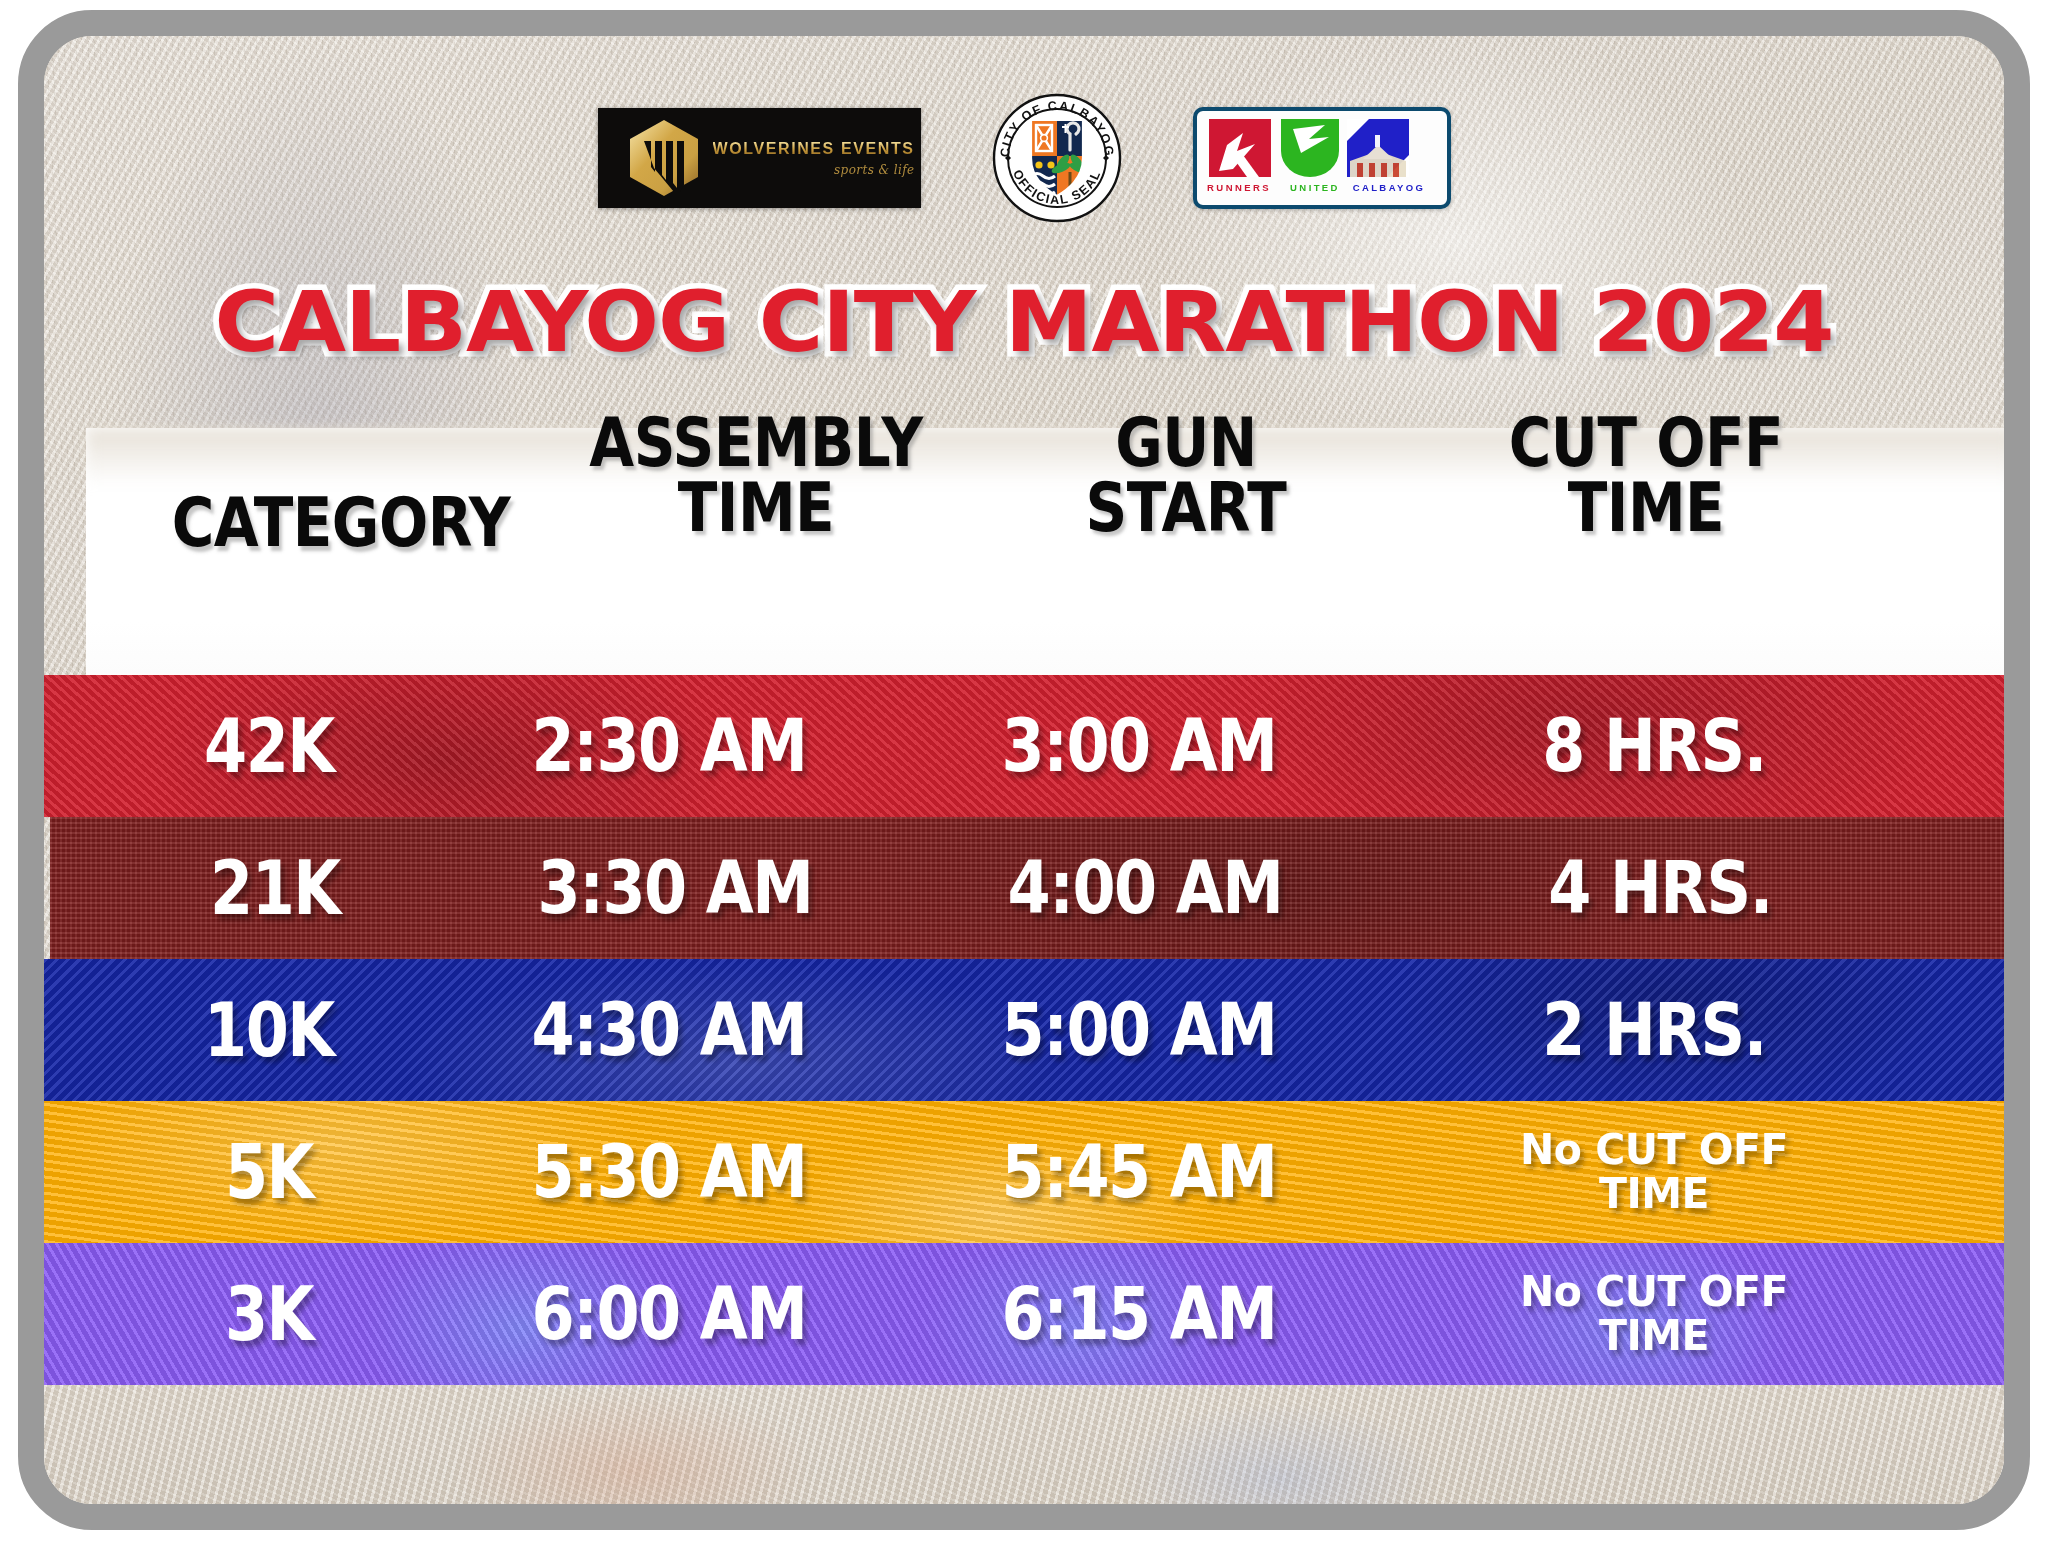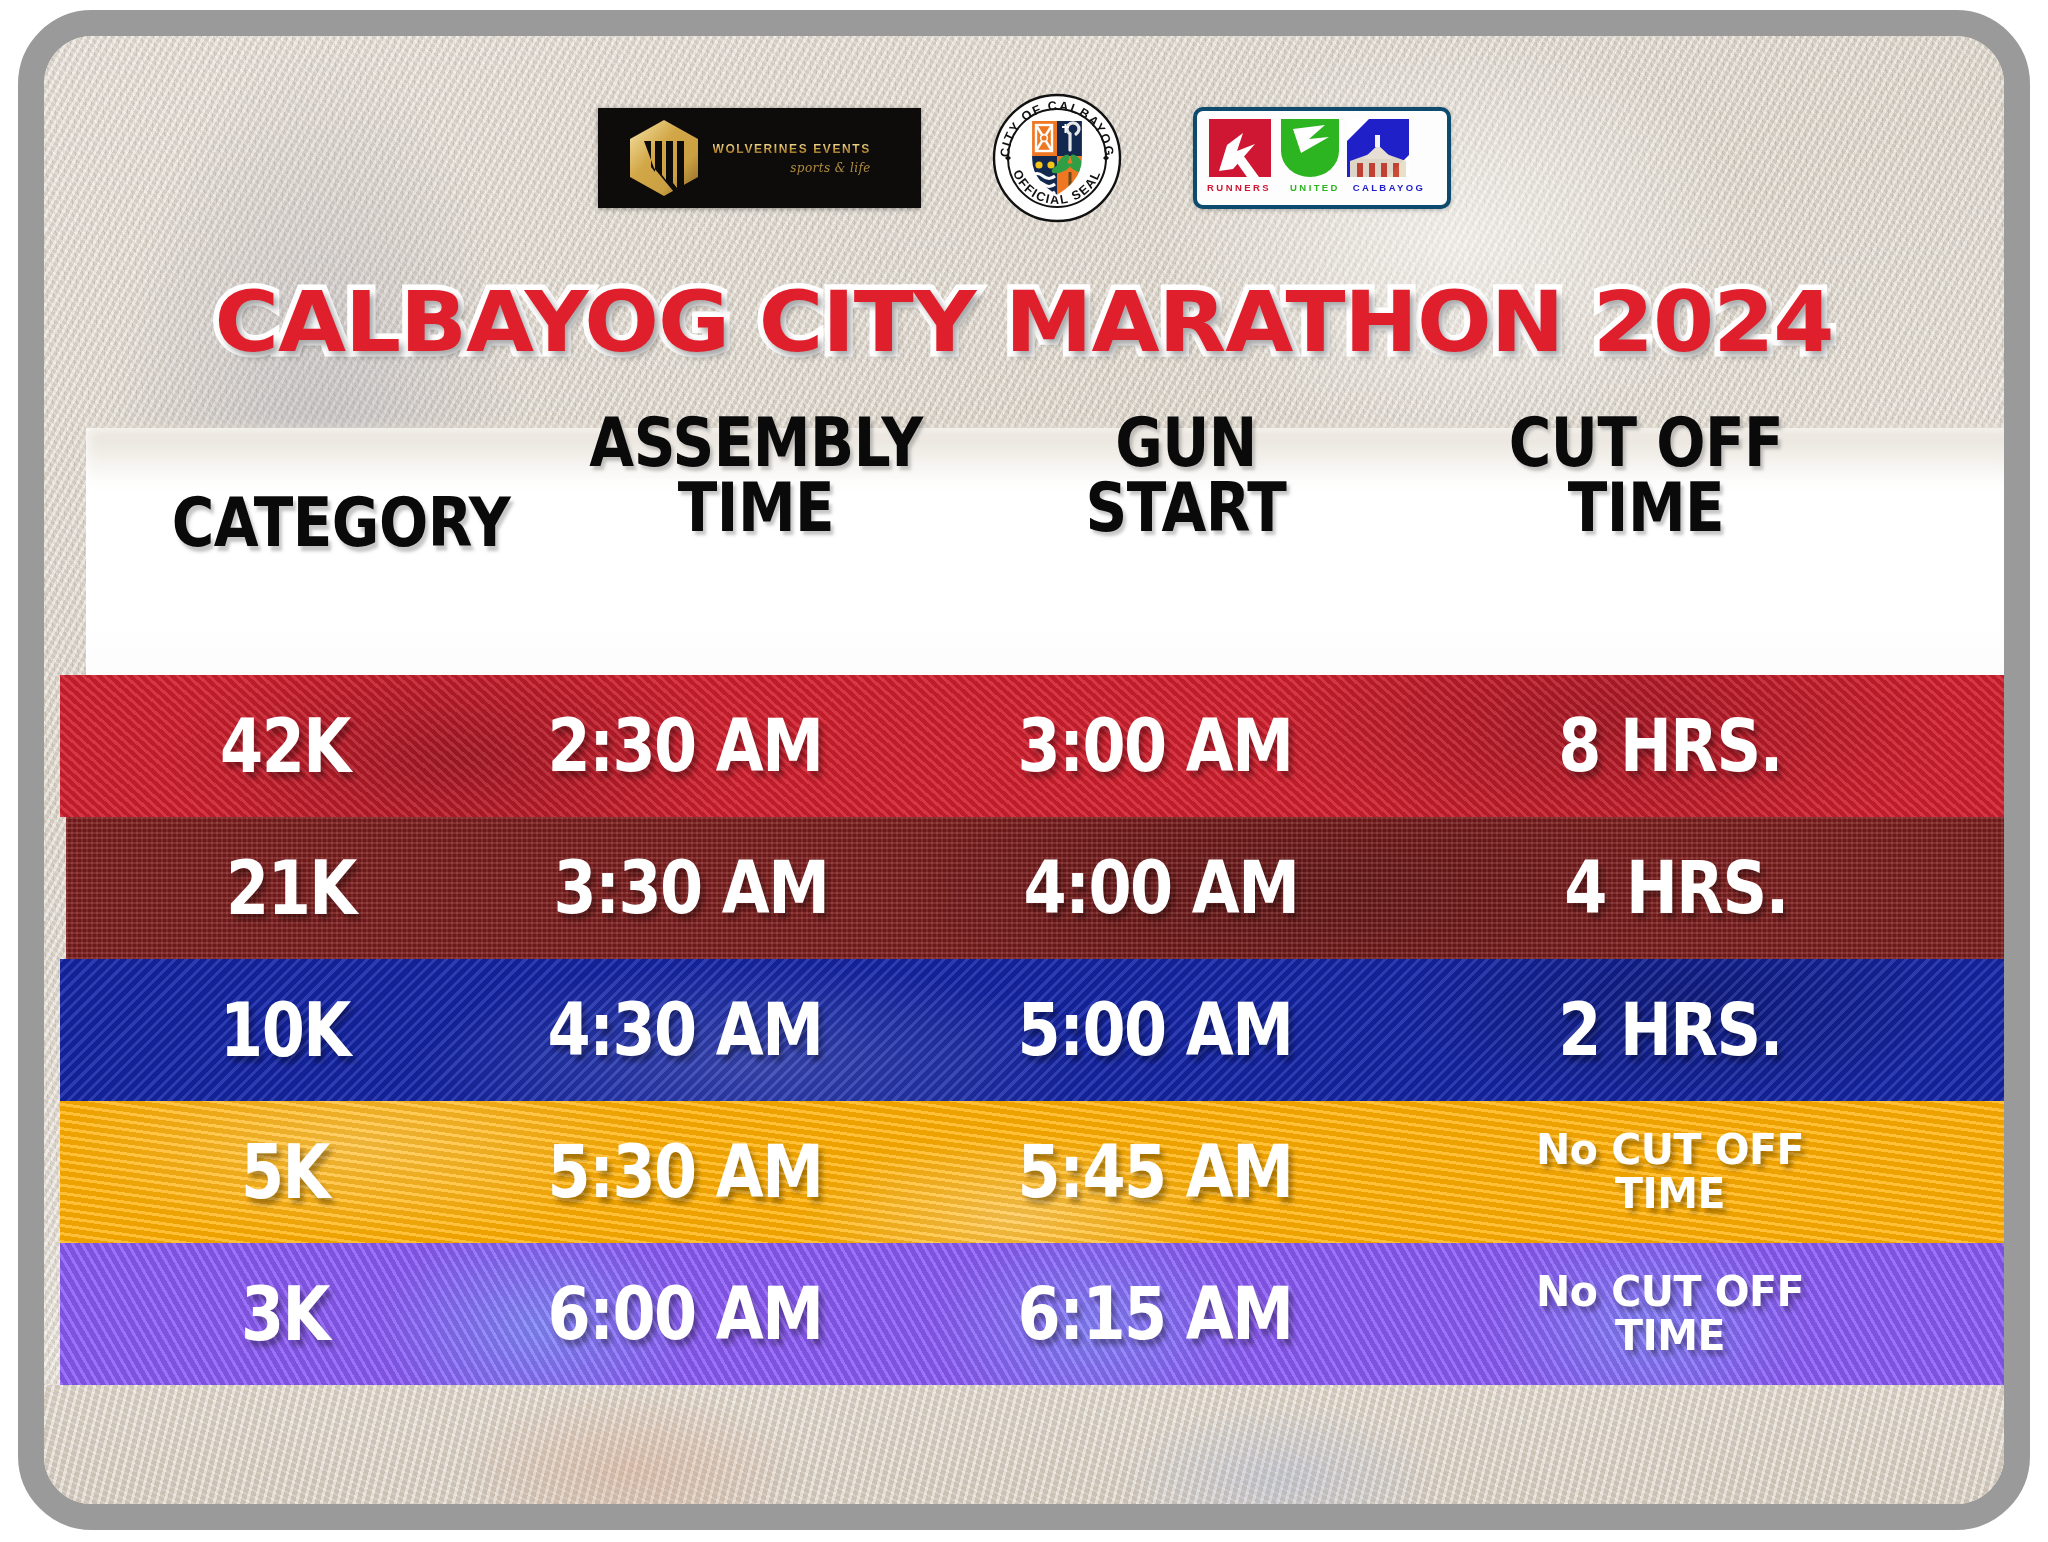--- a/index.html
+++ b/index.html
@@ -56,21 +56,21 @@
   .logo-wolverines{
     width:323px;height:100px;background:#0d0c0b;
     display:flex;align-items:center;box-shadow:0 1px 5px rgba(0,0,0,.35);
   }
   .wolv-mark{
     width:72px;height:78px;margin-left:30px;flex:none;position:relative;
   }
   .wolv-text{margin-left:13px;line-height:1;}
   .wolv-name{
     font-family:"Liberation Sans", sans-serif;
-    font-weight:700;font-size:12px;letter-spacing:1.6px;
+    font-weight:700;font-size:16px;letter-spacing:1.6px;
     background:linear-gradient(180deg,#f6e3a2,#c79a3c 55%,#8d6420);
     -webkit-background-clip:text;background-clip:text;color:transparent;
     white-space:nowrap;
   }
   .wolv-tag{
     margin-top:7px;text-align:right;font-family:"DejaVu Serif",serif;
     font-style:italic;font-size:12px;color:#b08c3e;letter-spacing:.4px;
   }
 
   
@@ -112,21 +112,21 @@
     position:absolute;
     font-family:"DejaVu Sans", sans-serif;
     font-weight:900;color:#0a0a0a;
     text-align:center;line-height:.96;letter-spacing:-.5px;
     text-shadow:3px 4px 3px rgba(120,120,120,.42);
     transform:scaleY(1.16);
     font-size:58px;
   }
 
   
-  .rows{position:absolute;left:0;top:639px;width:1985px;padding-left:16px;}
+  .rows{position:absolute;left:0;top:639px;width:1985px;}
   .row{position:relative;height:142px;overflow:hidden;}
   .row .tex{position:absolute;inset:0;}
   .cell{
     position:absolute;top:0;height:100%;
     display:flex;align-items:center;justify-content:center;
     color:#ffffff;
     font-family:"DejaVu Sans", sans-serif;
     font-weight:900;font-size:62px;letter-spacing:-1.5px;
     text-shadow:4px 5px 5px rgba(0,0,0,.30);
     transform-origin:center;

